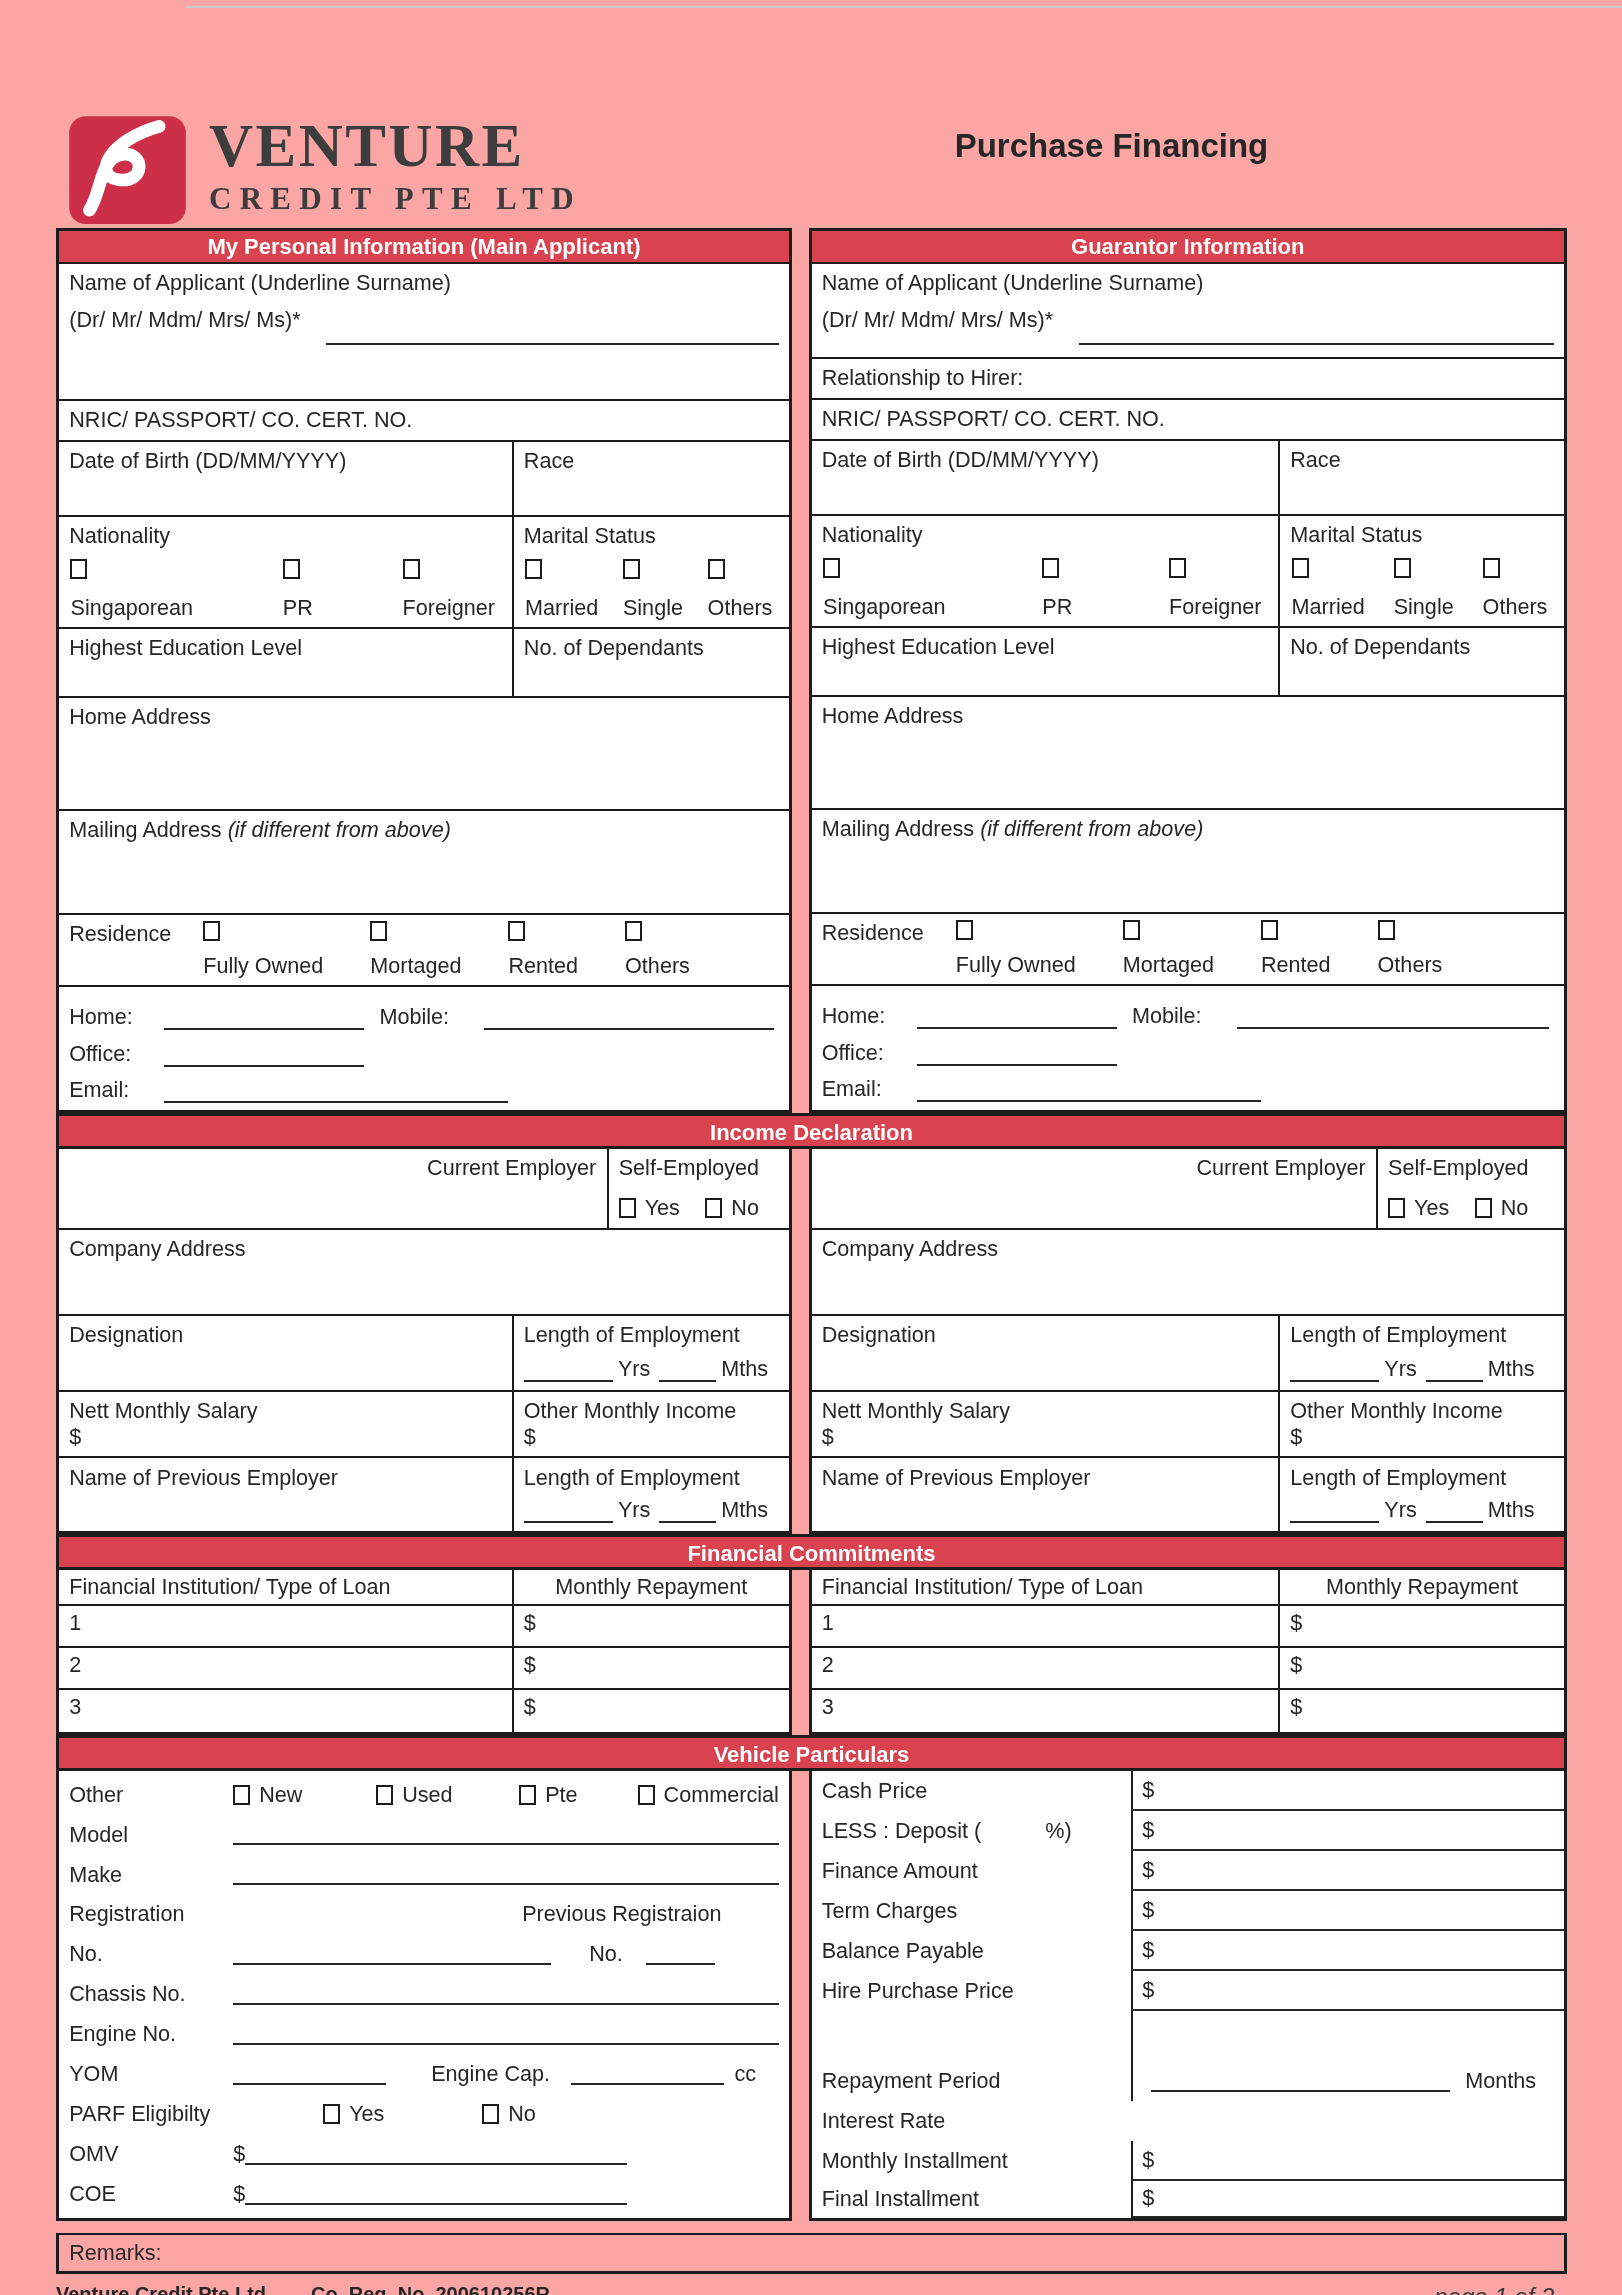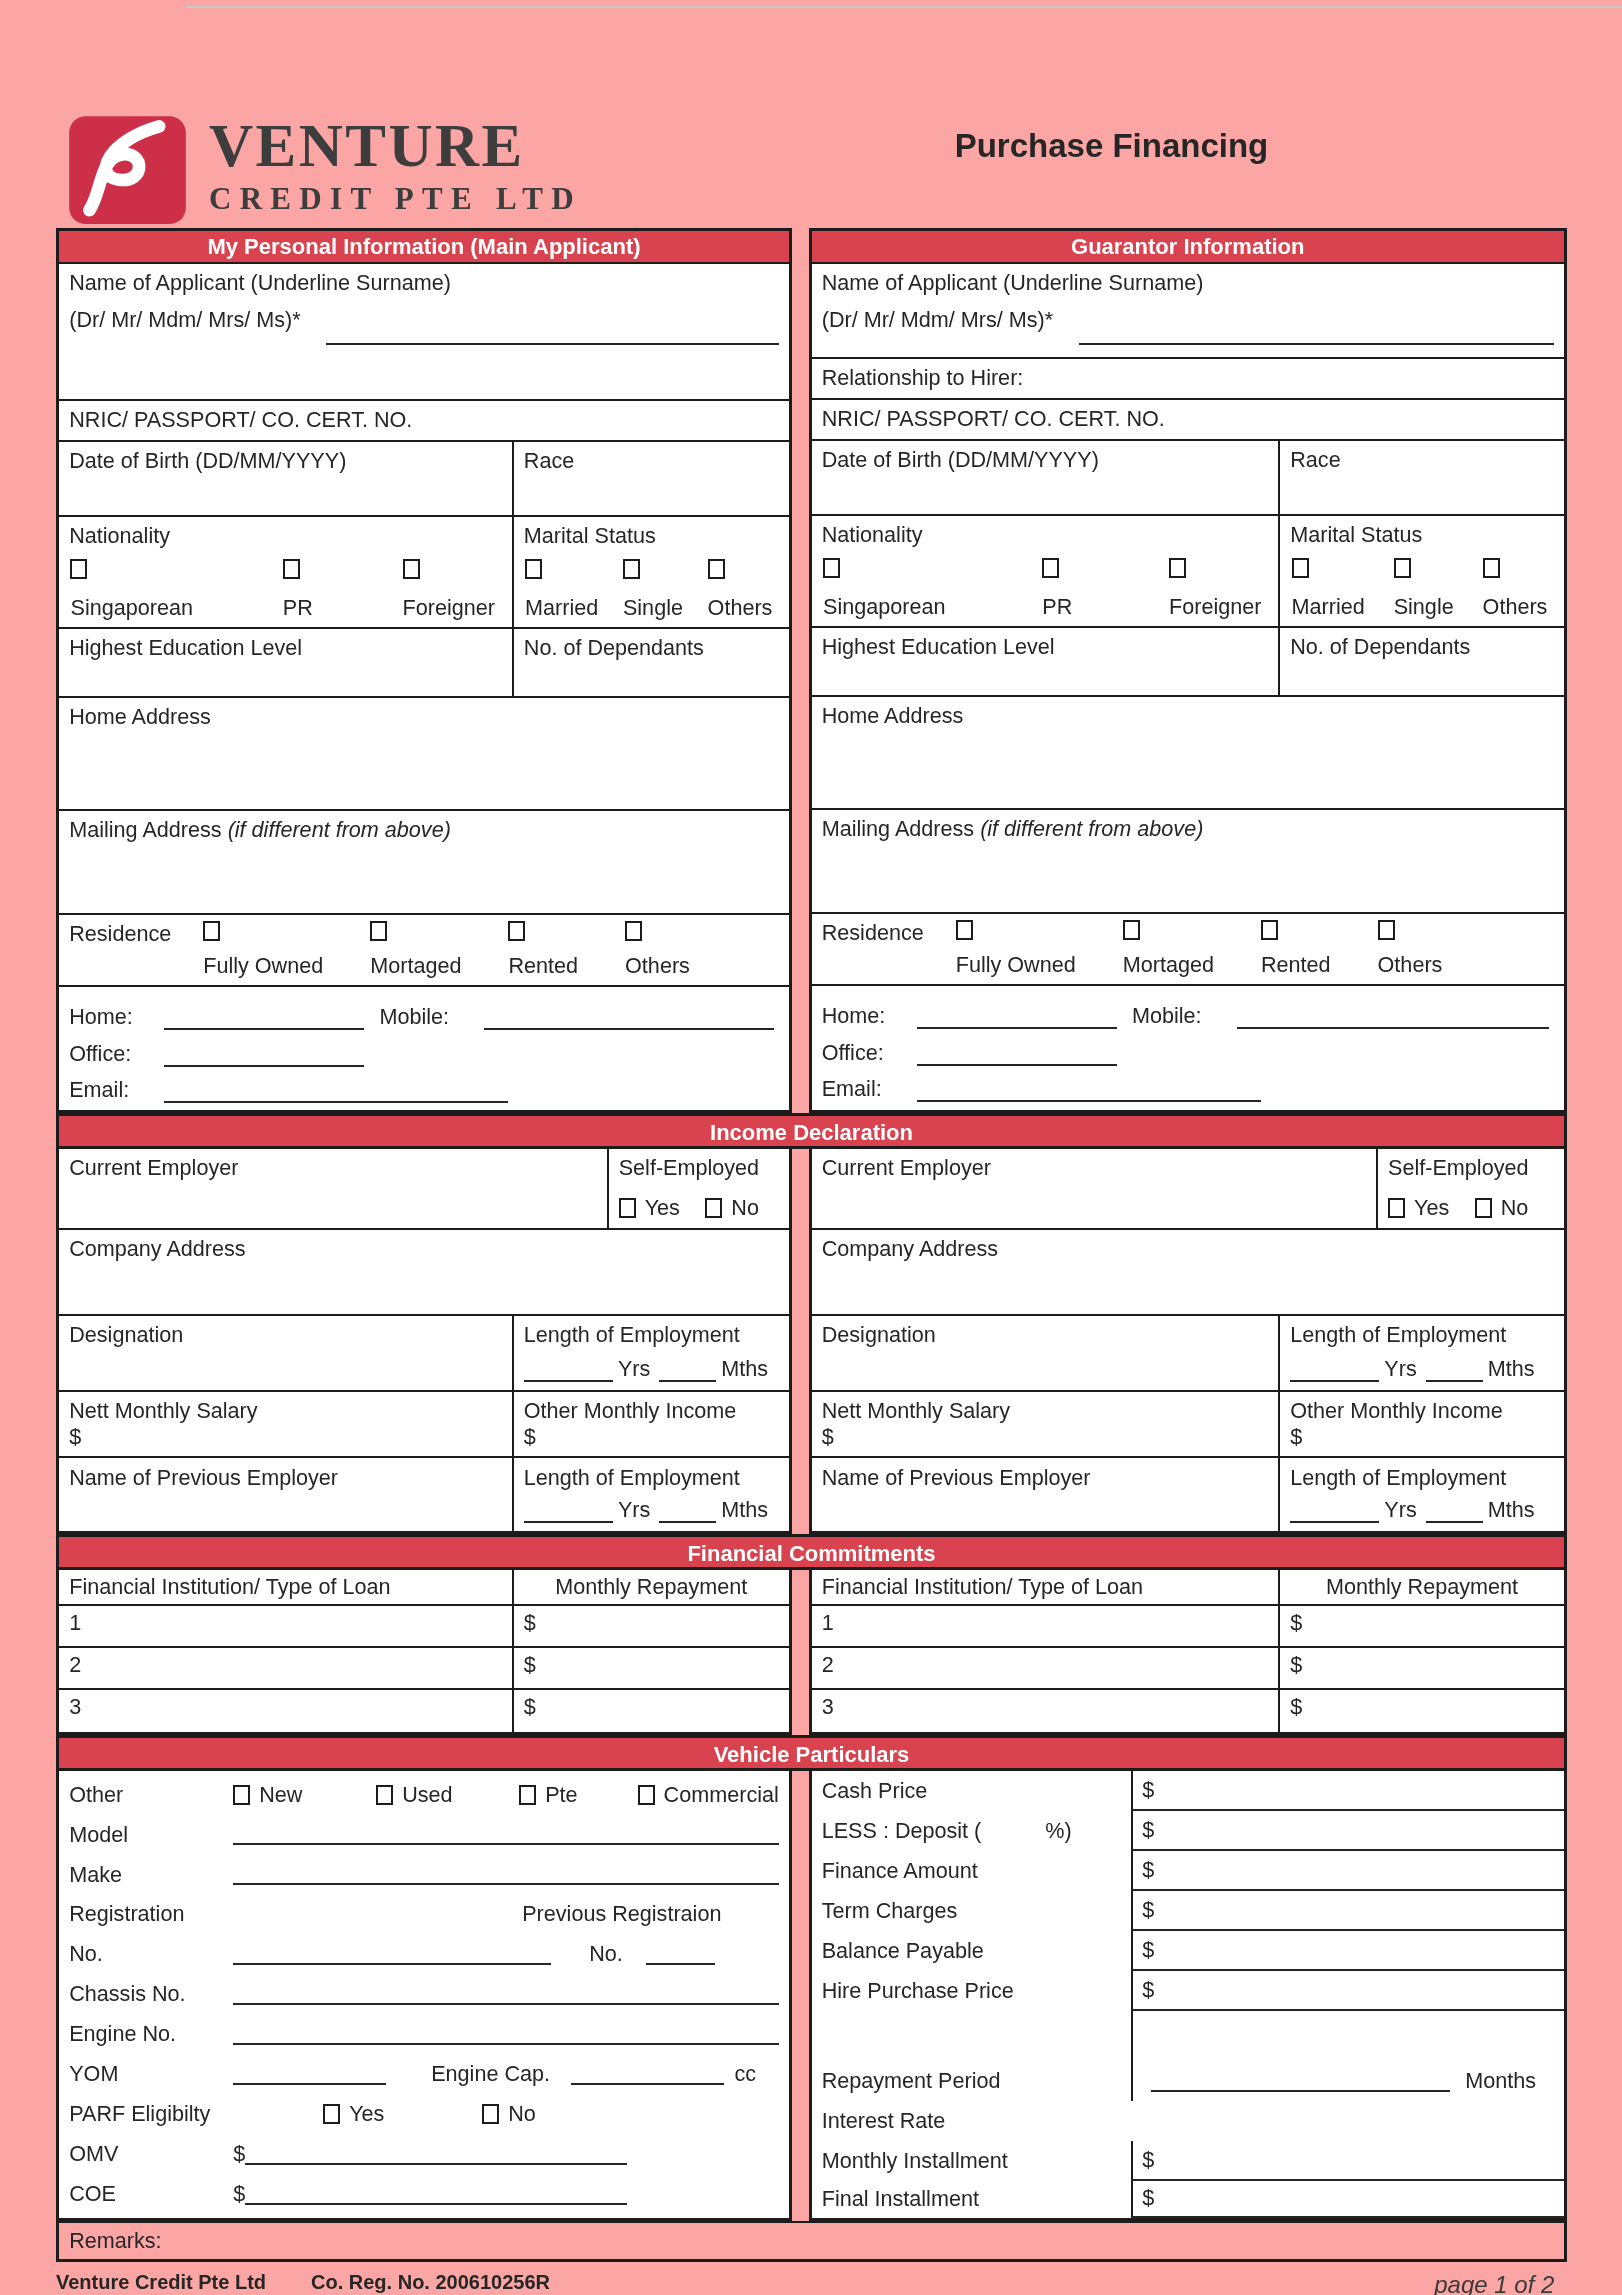--- a/index.html
+++ b/index.html
@@ -31,21 +31,21 @@
   .cell { padding:6.4px 10.2px; position:relative; }
   .cell + .cell { border-left:2.5px solid #1c1c1c; }
   .lbl { font-size:21.6px; color:#262626; }
   .it { font-style:italic; }
   .banner { background:#d8434f; color:#fff; font-size:22px; font-weight:bold; text-align:center;
             height:33px; line-height:32px; border-bottom:2.5px solid #1c1c1c; }
   .banner-full { background:#d8434f; color:#fff; font-size:22px; font-weight:bold; text-align:center;
                  height:36px; line-height:33px; border:3.2px solid #1c1c1c; }
   .w62 { width:62%; flex:none; }
   .wfill { flex:1; }
-  .w75 { width:75%; flex:none; }
+  .w75 { width:75%; flex:none;text-align:right; }
   .cb { display:inline-block; width:17px; height:20px; border:2.5px solid #1c1c1c; background:#fff; vertical-align:-2.5px; flex:none; }
   .fill-line { display:inline-block; border-bottom:2.5px solid #262626; height:21.6px; }
   .fill-grow { flex:1; }
   .opt-row { display:flex; justify-content:space-between; margin-top:10.2px; padding:0 6.4px 0 1.3px; }
   .opt-col { display:flex; flex-direction:column; gap:15.3px; }
   .opt-inline { display:flex; align-items:center; gap:9px; }
 
   
   .rbanner { height:33px; }
   .rname  { min-height:135px; }
@@ -89,21 +89,21 @@
   .vl-400 { width:254px; flex:none; }
   .vp-grid { height:450px; display:flex; flex-direction:column; }
   .vp-row { display:flex; flex:none; height:40px; }
   .vp-row.gap { height:50px; }
   .vp-label { width:42.5%; flex:none; display:flex; align-items:center; padding:0 10.2px; }
   .vp-value { flex:1; border-left:2.5px solid #1c1c1c; display:flex; align-items:center; padding:0 9px; }
   .vp-value.bb { border-bottom:2.5px solid #262626; }
   .vp-value .fill-line { flex:1; margin:0 9px; }
 
   
-  .remarks { border:3.2px solid #1c1c1c; border-top-width:2.5px; min-height:37px; padding:5.1px 10.2px; }
+  .remarks { border:3.2px solid #1c1c1c; border-top-width:2.5px; min-height:37px; padding:5.1px 10.2px;margin-top:12px; }
   .footer { display:flex; justify-content:space-between; align-items:flex-start; margin-top:9px; }
   .footer-left { font-size:20px; font-weight:bold; color:#262626; }
   .footer-left span { margin-right:45px; }
   .footer-right { font-size:24px; font-style:italic; color:#3a3a3a; margin-right:12.7px; }
 </style>
 </head>
 <body>
 
 <div class="page">
   <div class="scan-line"></div>

